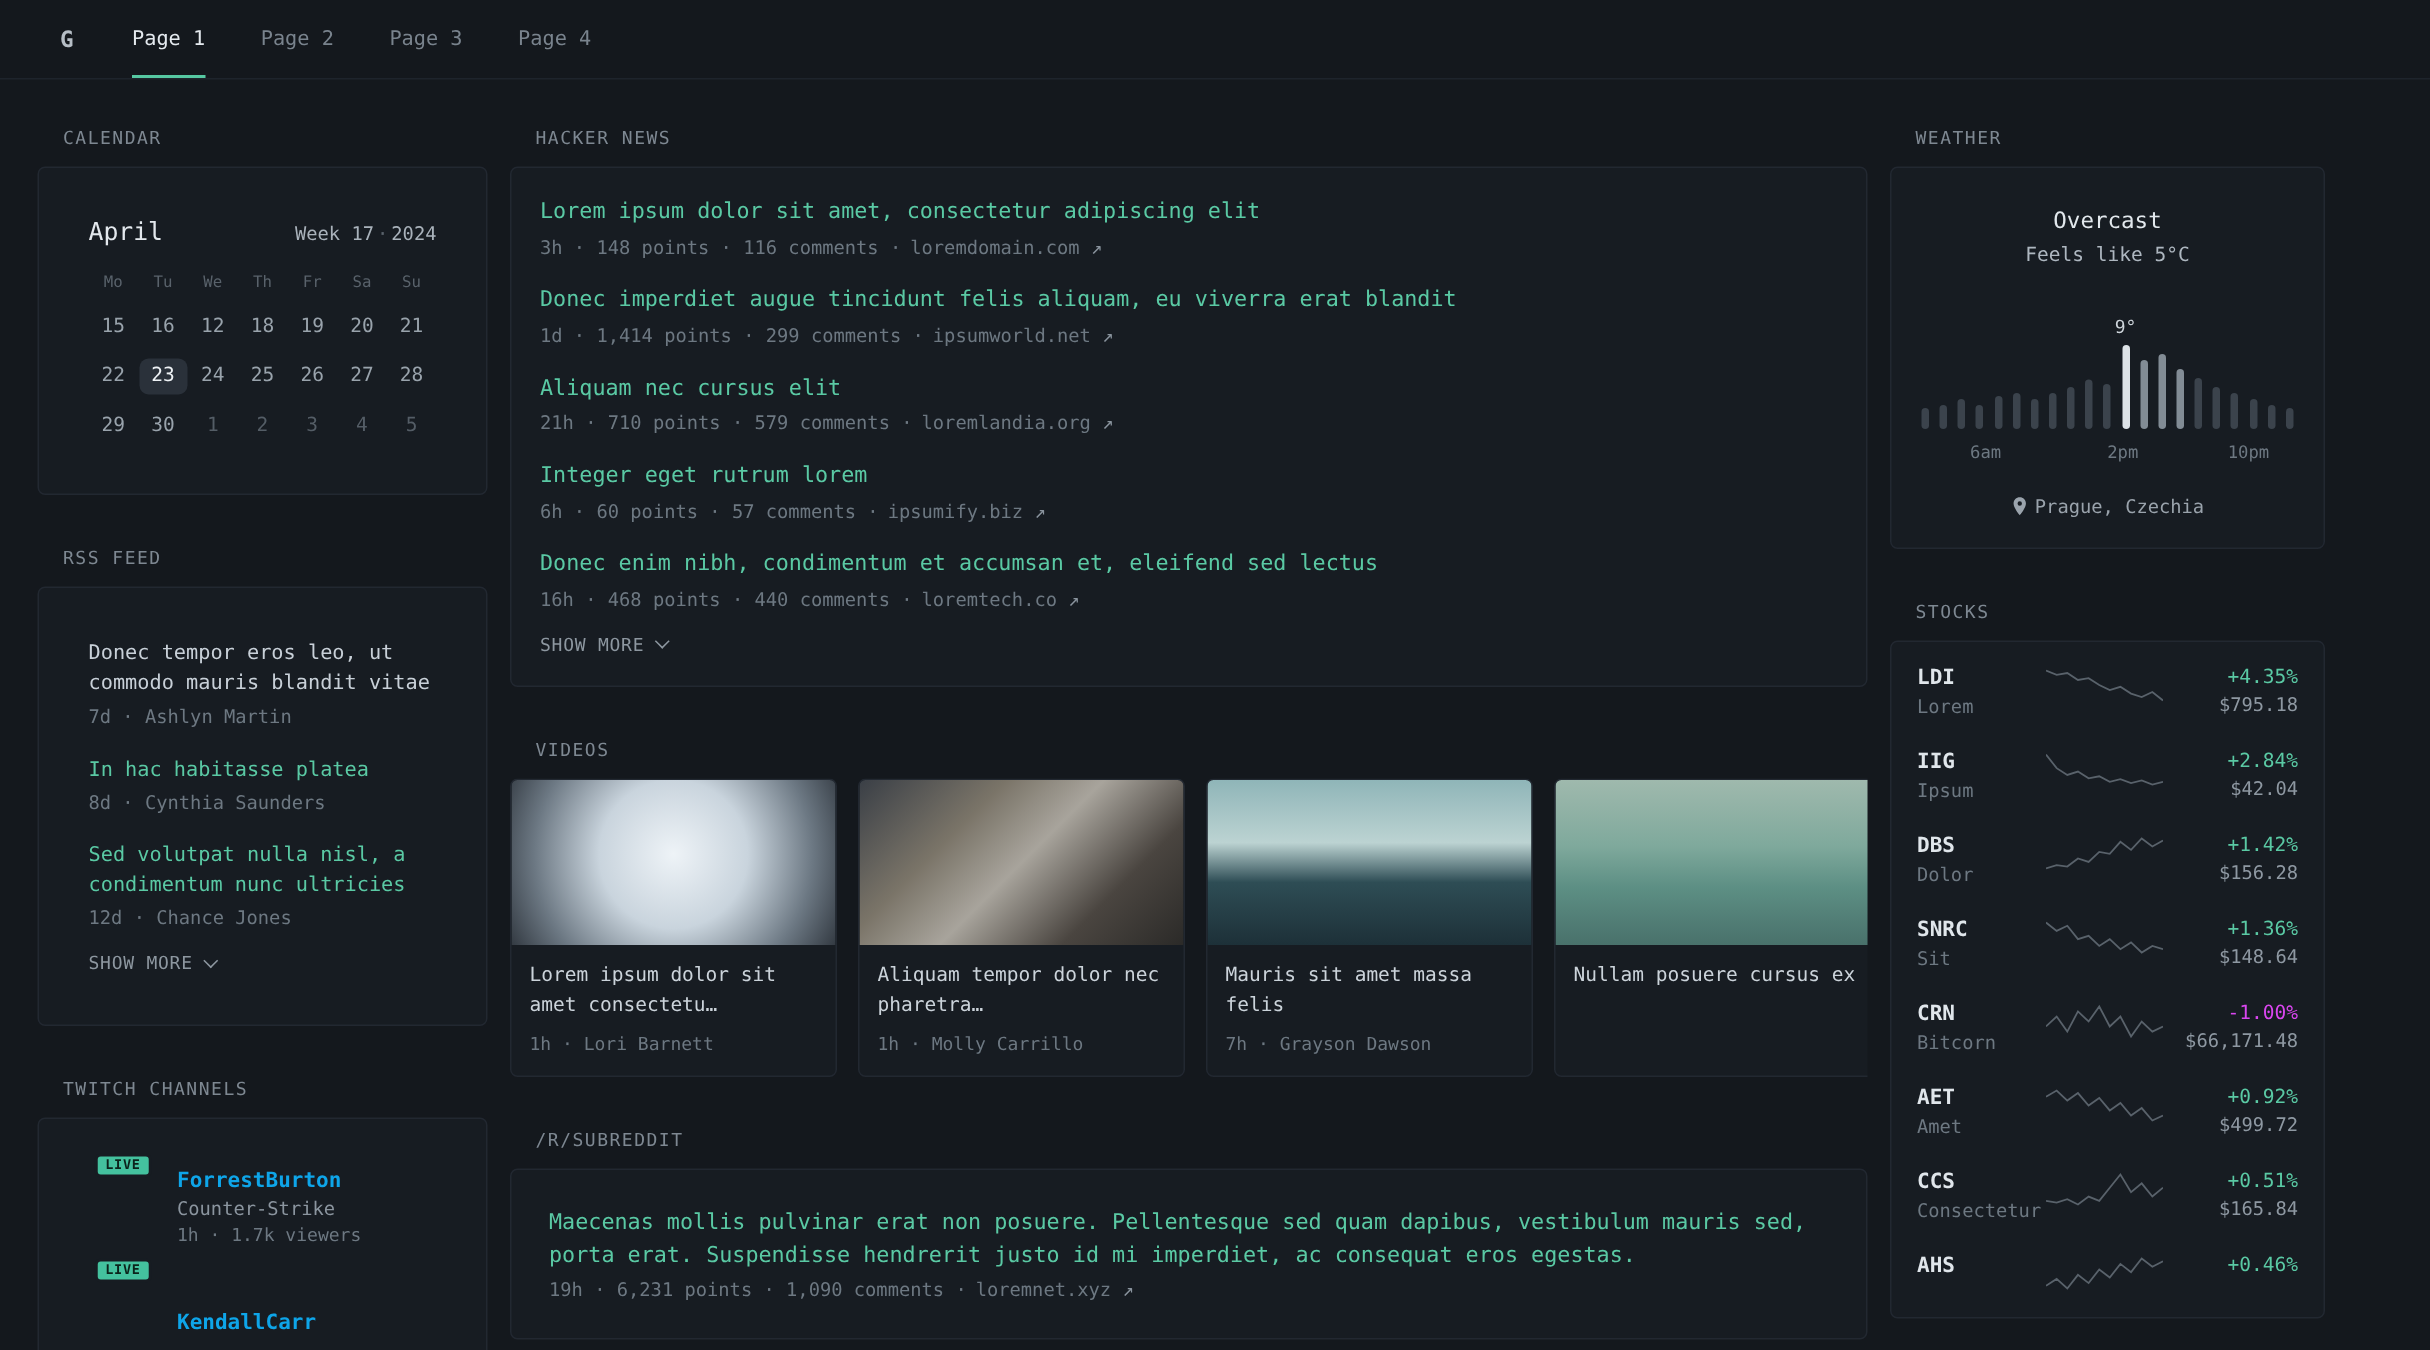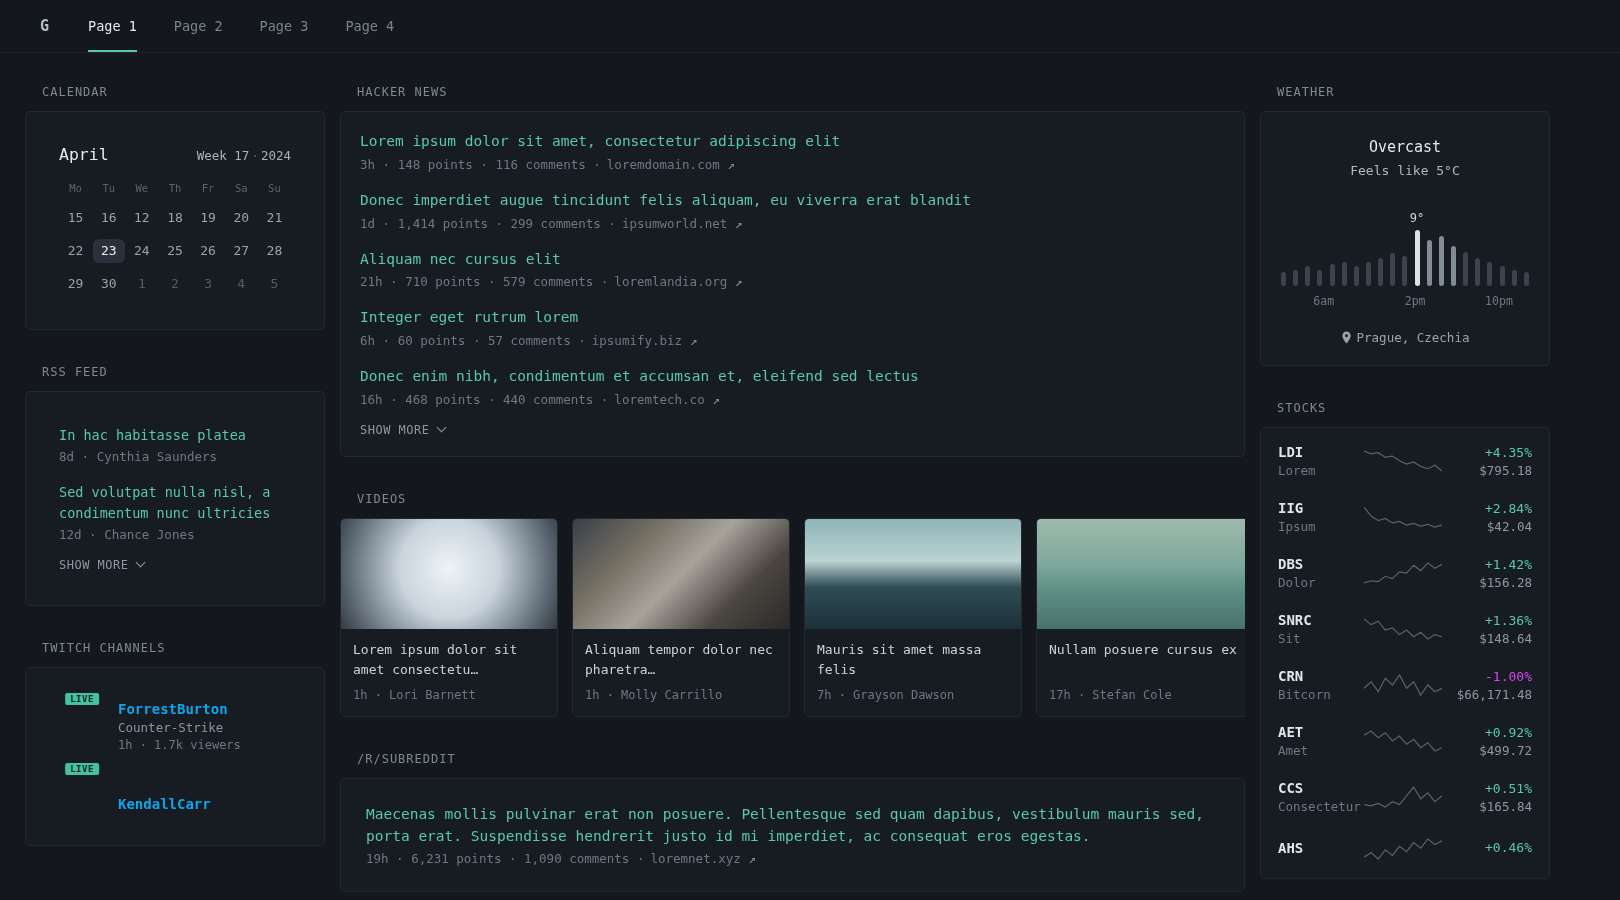--- a/index.html
+++ b/index.html
@@ -94,21 +94,21 @@
   .bar.mid { background:#828c95; }
   .bar.bright { background:#dde2e7; }
   .bar-label { position:absolute; top:-19px; left:50%; transform:translateX(-50%); font-size:12px; color:#ced5db; }
   .w-hours { position:relative; height:16px; margin-top:8px; }
   .w-hours span { position:absolute; transform:translateX(-50%); font-size:11.5px; color:#6d7882; }
   .w-hours span:nth-child(1){ left:18%; } .w-hours span:nth-child(2){ left:54%; } .w-hours span:nth-child(3){ left:87%; }
   .w-loc { margin-top:20px; font-size:12.5px; color:#9aa3ac; display:flex; align-items:center; justify-content:center; gap:5px; }
 
   
   .stocks-card { padding:16px 17px; }
-  .stock-row { display:flex; align-items:center; margin-bottom:22px; }
+  .stock-row { display:flex; margin-bottom:22px; }
   .stock-row:last-of-type { margin-bottom:0; }
   .s-left { width:96px; }
   .s-sym { font-size:14px; font-weight:bold; color:#e0e6eb; }
   .s-name { font-size:12.5px; color:#6d7882; margin-top:3px; }
   .s-spark { flex:1; display:flex; justify-content:center; }
   .s-right { width:100px; text-align:right; }
   .s-change { font-size:13px; color:#5ac9a4; }
   .s-change.down { color:#d946ef; }
   .s-price { font-size:12.5px; color:#8e98a2; margin-top:3px; }
 </style>
@@ -170,20 +170,24 @@
           <span class="cal-cell dim">4</span>
           <span class="cal-cell dim">5</span>
         </div>
       </div>
     </section>
 
     <section class="widget rss">
       <div class="w-label">RSS FEED</div>
       <div class="card">
         <div class="feed-item">
+          <a class="feed-link read">Donec tempor eros leo, ut commodo mauris blandit vitae</a>
+          <div class="feed-meta">7d · Ashlyn Martin</div>
+        </div>
+        <div class="feed-item">
           <a class="feed-link">In hac habitasse platea</a>
           <div class="feed-meta">8d · Cynthia Saunders</div>
         </div>
         <div class="feed-item">
           <a class="feed-link">Sed volutpat nulla nisl, a condimentum nunc ultricies</a>
           <div class="feed-meta">12d · Chance Jones</div>
         </div>
         <a class="show-more">
           <span>SHOW MORE</span>
           <span class="chev"></span>
@@ -280,21 +284,20 @@
           <div class="v-meta">1h · Molly Carrillo</div>
         </a>
         <a class="video-card">
           <div class="thumb t3"></div>
           <div class="v-title">Mauris sit amet massa felis</div>
           <div class="v-meta">7h · Grayson Dawson</div>
         </a>
         <a class="video-card">
           <div class="thumb t4"></div>
           <div class="v-title">Nullam posuere cursus ex</div>
-          <div class="v-meta">17h · Stefan Cole</div>
         </a>
         <a class="video-card">
           <div class="thumb t5"></div>
           <div class="v-title">Suspendisse
 diam</div>
           <div class="v-meta">18h · Tara</div>
         </a>
       </div>
     </section>
 

